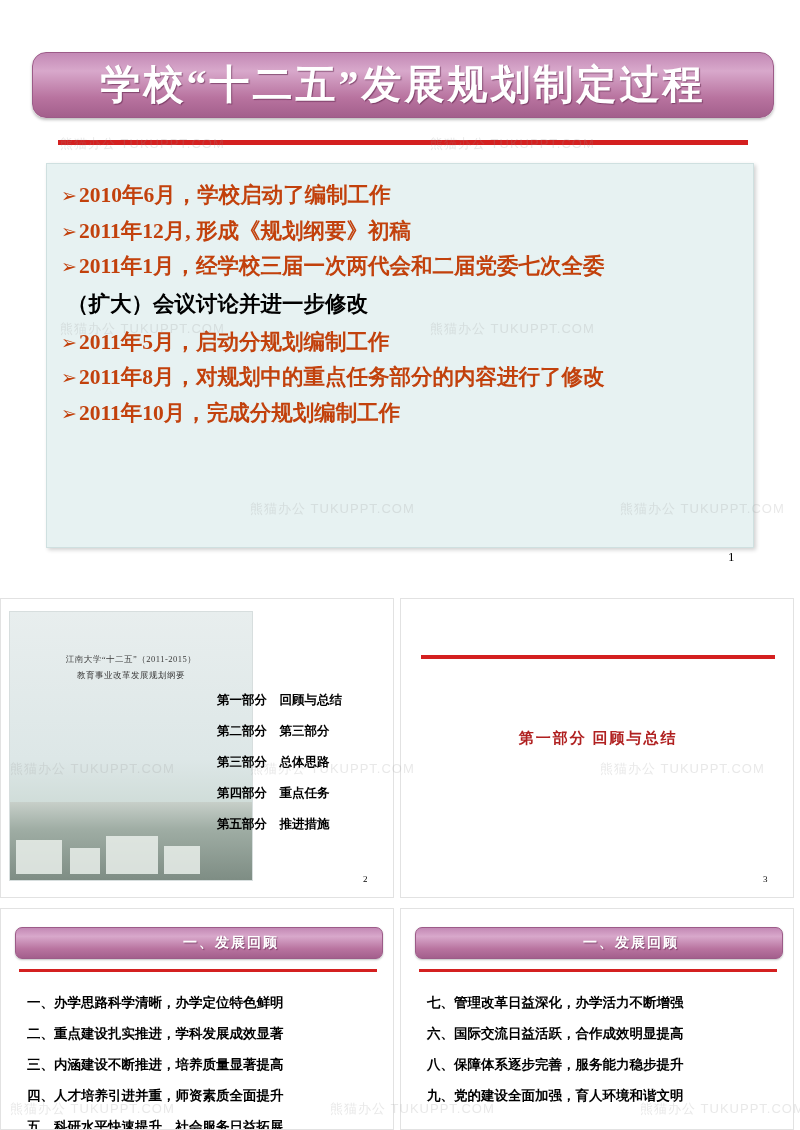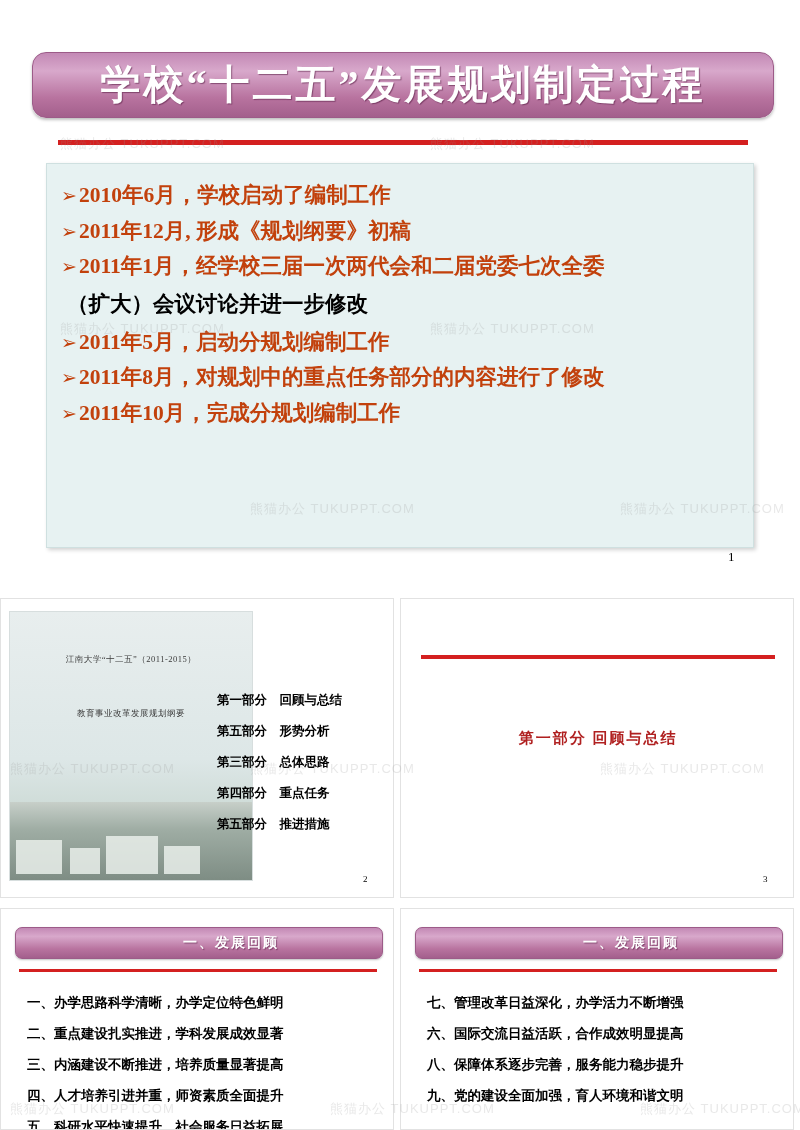--- a/index.html
+++ b/index.html
@@ -132,21 +132,20 @@
     letter-spacing: 0.5px;
   }
   .s2-cover-line2 {
     position: absolute;
     left: 0; top: 58px; width: 100%;
     text-align: center;
     font-family: "Liberation Serif", serif;
     font-size: 8.5px;
     color: #3a3a3a;
     letter-spacing: 0.5px;
-    margin-top: 38px;
   }
   .s2-cover-date {
     position: absolute;
     left: 0; top: 222px; width: 100%;
     text-align: center;
     font-family: "Liberation Serif", serif;
     font-size: 8.5px;
     color: #3a3a3a;
     letter-spacing: 1px;
   }
@@ -312,21 +311,21 @@
     <div class="s2-cover-date">二〇一一年九月</div>
     <div class="s2-cover-photo">
       <div class="s2-building" style="left:6px; bottom:6px; width:46px; height:34px;"></div>
       <div class="s2-building" style="left:60px; bottom:6px; width:30px; height:26px;"></div>
       <div class="s2-building" style="left:96px; bottom:6px; width:52px; height:38px;"></div>
       <div class="s2-building" style="left:154px; bottom:6px; width:36px; height:28px;"></div>
     </div>
   </div>
   <div class="s2-toc">
     <div class="s2-toc-item">第一部分　回顾与总结</div>
-    <div class="s2-toc-item">第五部分　形势分析</div>
+    <div class="s2-toc-item">第二部分　第三部分</div>
     <div class="s2-toc-item">第三部分　总体思路</div>
     <div class="s2-toc-item">第四部分　重点任务</div>
     <div class="s2-toc-item">第五部分　推进措施</div>
   </div>
   <div class="s2-pagenum">2</div>
 </div>
 
 <div class="slide3">
   <div class="s3-rule"></div>
   <div class="s3-title">第一部分  回顾与总结</div>

